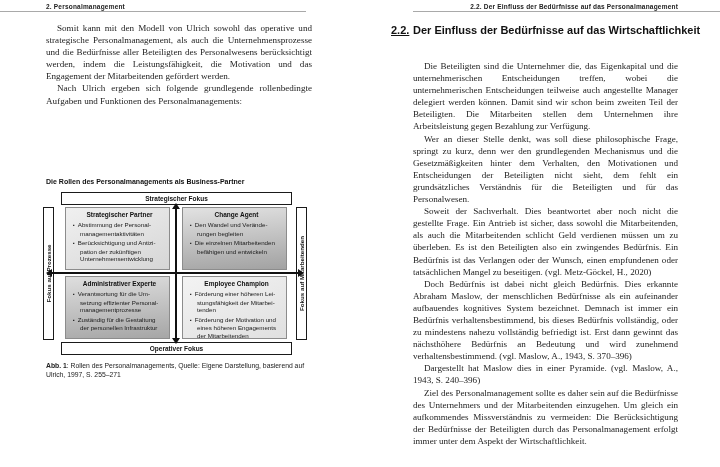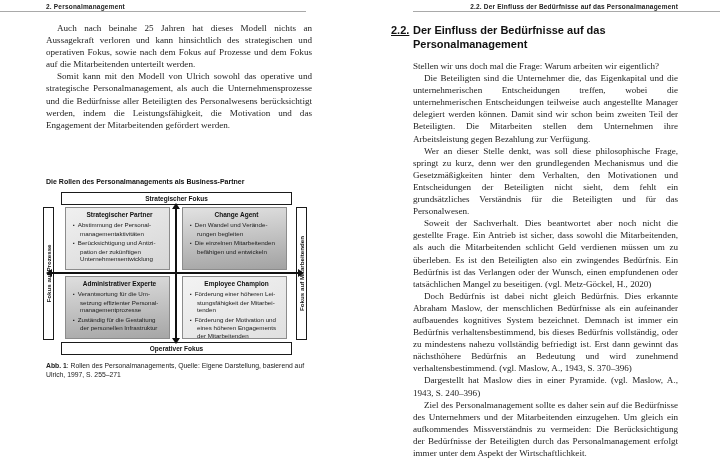--- a/index.html
+++ b/index.html
@@ -111,22 +111,22 @@
 </head>
 <body>
 
 <div>
 
   <section class="page page-left">
     <div class="running-header rh-left">2. Personalmanagement</div>
     <div class="header-rule rule-left"></div>
 
     <div class="body-text body-left">
-      <p class="para indent">Auch nach beinahe 25 Jahren hat dieses Modell nichts an Aussagekraft verloren und kann hinsichtlich des strategischen und operativen Fokus, sowie nach dem Fokus auf Prozesse und dem Fokus auf die Mitarbeitenden unterteilt werden.</p>
       <p class="para indent">Somit kann mit den Modell von Ulrich sowohl das operative und strategische Personalmanagement, als auch die Unternehmensprozesse und die Bedürfnisse aller Beteiligten des Personalwesens berücksichtigt werden, indem die Leistungsfähigkeit, die Motivation und das Engagement der Mitarbeitenden gefördert werden.</p>
+      <p class="para indent">Nach Ulrich ergeben sich folgende grundlegende rollenbedingte Aufgaben und Funktionen des Personalmanagements:</p>
     </div>
 
     <div class="fig-title">Die Rollen des Personalmanagements als Business-Partner</div>
 
     <div class="diagram">
       <div class="dg-hb dg-top">Strategischer Fokus</div>
       <div class="dg-hb dg-bottom">Operativer Fokus</div>
 
       <div class="dg-side dg-sideL">
         <span class="vtext">Fokus auf Prozesse</span>
@@ -181,24 +181,23 @@
 
     <div class="fig-caption"><b>Abb. 1</b><span>: Rollen des Personalmanagements, Quelle: Eigene Darstellung, basierend auf Ulrich, 1997, S. 255–271</span></div>
 
     <div class="page-num pn-left">26</div>
   </section>
 
   <section class="page page-right">
     <div class="running-header rh-right">2.2. Der Einfluss der Bedürfnisse auf das Personalmanagement</div>
     <div class="header-rule rule-right"></div>
 
-    <div class="section-heading"><span class="h-num">2.2.</span><span>Der Einfluss der Bedürfnisse auf das Personalmanagement</span></div>
+    <div class="section-heading"><span class="h-num">2.2.</span><span>Der Einfluss der Bedürfnisse auf das Wirtschaftlichkeit</span></div>
 
     <div class="body-text body-right">
-      <p class="para">Stellen wir uns doch mal die Frage: Warum arbeiten wir eigentlich?</p>
       <p class="para indent">Die Beteiligten sind die Unternehmer die, das Eigenkapital und die unternehmerischen Entscheidungen treffen, wobei die unternehmerischen Entscheidungen teilweise auch angestellte Manager delegiert werden können. Damit sind wir schon beim zweiten Teil der Beteiligten. Die Mitarbeiten stellen dem Unternehmen ihre Arbeitsleistung gegen Bezahlung zur Verfügung.</p>
       <p class="para indent">Wer an dieser Stelle denkt, was soll diese philosophische Frage, springt zu kurz, denn wer den grundlegenden Mechanismus und die Gesetzmäßigkeiten hinter dem Verhalten, den Motivationen und Entscheidungen der Beteiligten nicht sieht, dem fehlt ein grundsätzliches Verständnis für die Beteiligten und für das Personalwesen.</p>
       <p class="para indent">Soweit der Sachverhalt. Dies beantwortet aber noch nicht die gestellte Frage. Ein Antrieb ist sicher, dass sowohl die Mitarbeitenden, als auch die Mitarbeitenden schlicht Geld verdienen müssen um zu überleben. Es ist den Beteiligten also ein zwingendes Bedürfnis. Ein Bedürfnis ist das Verlangen oder der Wunsch, einen empfundenen oder tatsächlichen Mangel zu beseitigen. (vgl. Metz-Göckel, H., 2020)</p>
       <p class="para indent">Doch Bedürfnis ist dabei nicht gleich Bedürfnis. Dies erkannte Abraham Maslow, der menschlichen Bedürfnisse als ein aufeinander aufbauendes kognitives System bezeichnet. Demnach ist immer ein Bedürfnis verhaltensbestimmend, bis dieses Bedürfnis vollständig, oder zu mindestens nahezu vollständig befriedigt ist. Erst dann gewinnt das nächsthöhere Bedürfnis an Bedeutung und wird zunehmend verhaltensbestimmend. (vgl. Maslow, A., 1943, S. 370–396)</p>
       <p class="para indent">Dargestellt hat Maslow dies in einer Pyramide. (vgl. Maslow, A., 1943, S. 240–396)</p>
       <p class="para indent">Ziel des Personalmanagement sollte es daher sein auf die Bedürfnisse des Unternehmers und der Mitarbeitenden einzugehen. Um gleich ein aufkommendes Missverständnis zu vermeiden: Die Berücksichtigung der Bedürfnisse der Beteiligten durch das Personalmanagement erfolgt immer unter dem Aspekt der Wirtschaftlichkeit.</p>
     </div>
 
     <div class="page-num pn-right">27</div>
   </section>

